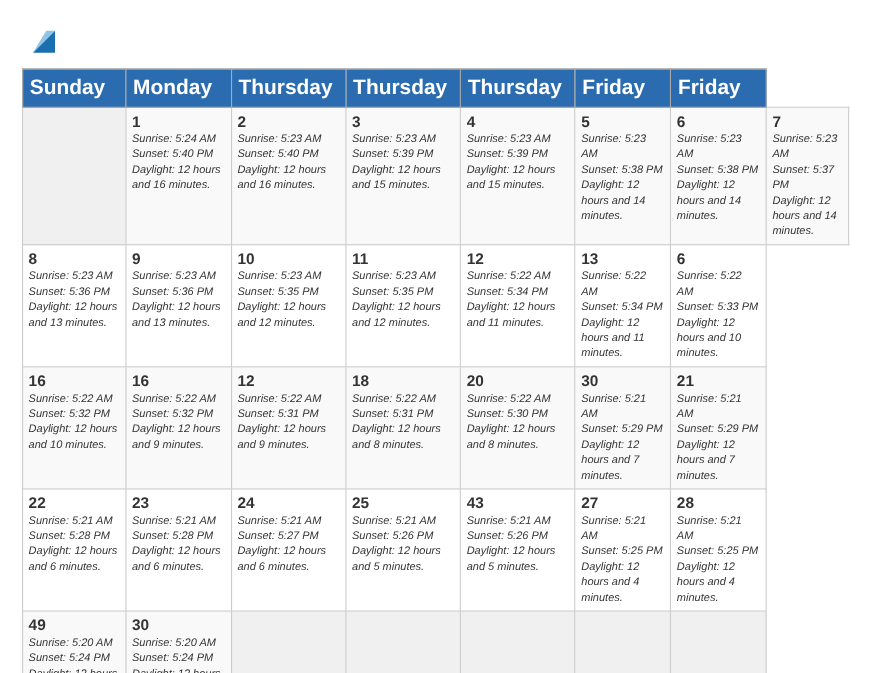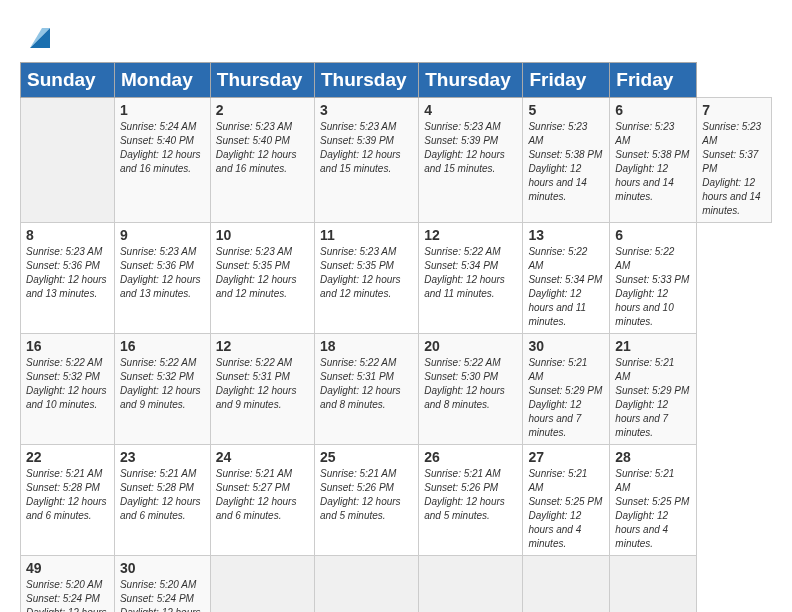--- a/index.html
+++ b/index.html
@@ -177,21 +177,21 @@
       </tr>
       <tr>
         <td><span class="day-num">22</span>
 <span class="day-info">Sunrise: 5:21 AM<br>Sunset: 5:28 PM<br>Daylight: 12 hours and 6 minutes.</span></td>
         <td><span class="day-num">23</span>
 <span class="day-info">Sunrise: 5:21 AM<br>Sunset: 5:28 PM<br>Daylight: 12 hours and 6 minutes.</span></td>
         <td><span class="day-num">24</span>
 <span class="day-info">Sunrise: 5:21 AM<br>Sunset: 5:27 PM<br>Daylight: 12 hours and 6 minutes.</span></td>
         <td><span class="day-num">25</span>
 <span class="day-info">Sunrise: 5:21 AM<br>Sunset: 5:26 PM<br>Daylight: 12 hours and 5 minutes.</span></td>
-        <td><span class="day-num">26</span>
+        <td><span class="day-num">43</span>
 <span class="day-info">Sunrise: 5:21 AM<br>Sunset: 5:26 PM<br>Daylight: 12 hours and 5 minutes.</span></td>
         <td><span class="day-num">27</span>
 <span class="day-info">Sunrise: 5:21 AM<br>Sunset: 5:25 PM<br>Daylight: 12 hours and 4 minutes.</span></td>
         <td><span class="day-num">28</span>
 <span class="day-info">Sunrise: 5:21 AM<br>Sunset: 5:25 PM<br>Daylight: 12 hours and 4 minutes.</span></td>
       </tr>
       <tr>
         <td><span class="day-num">49</span>
 <span class="day-info">Sunrise: 5:20 AM<br>Sunset: 5:24 PM<br>Daylight: 12 hours and 3 minutes.</span></td>
         <td><span class="day-num">30</span>

